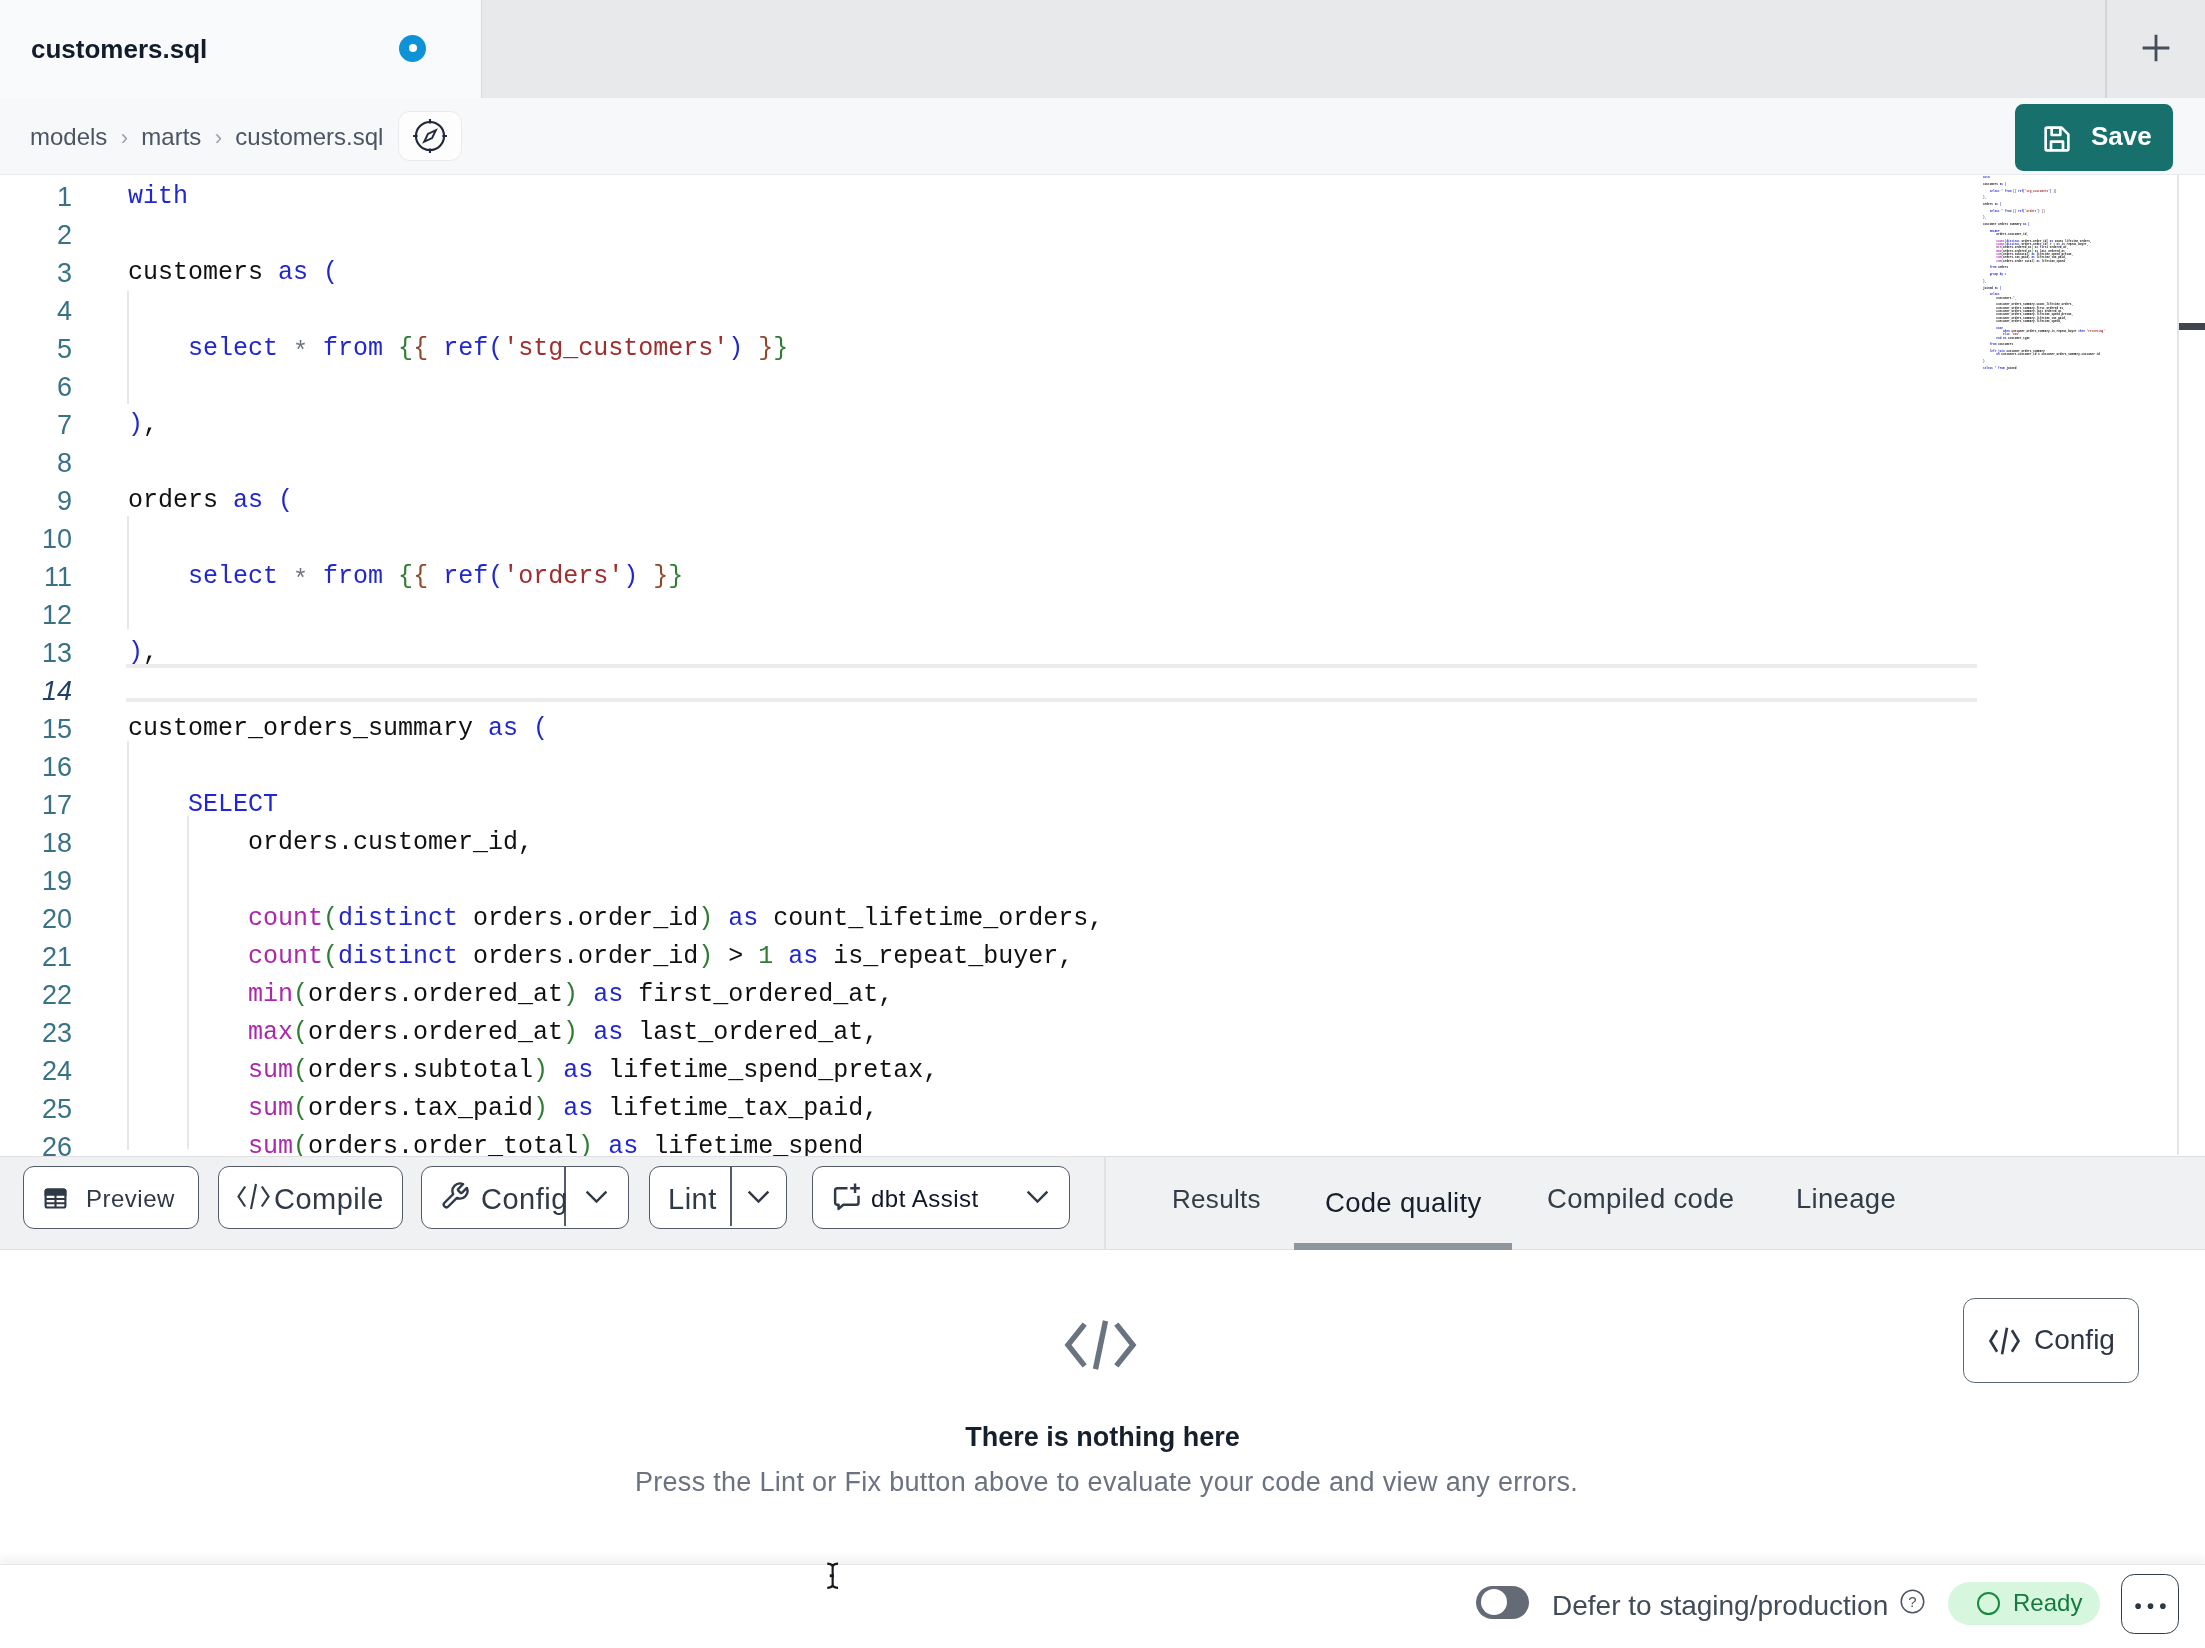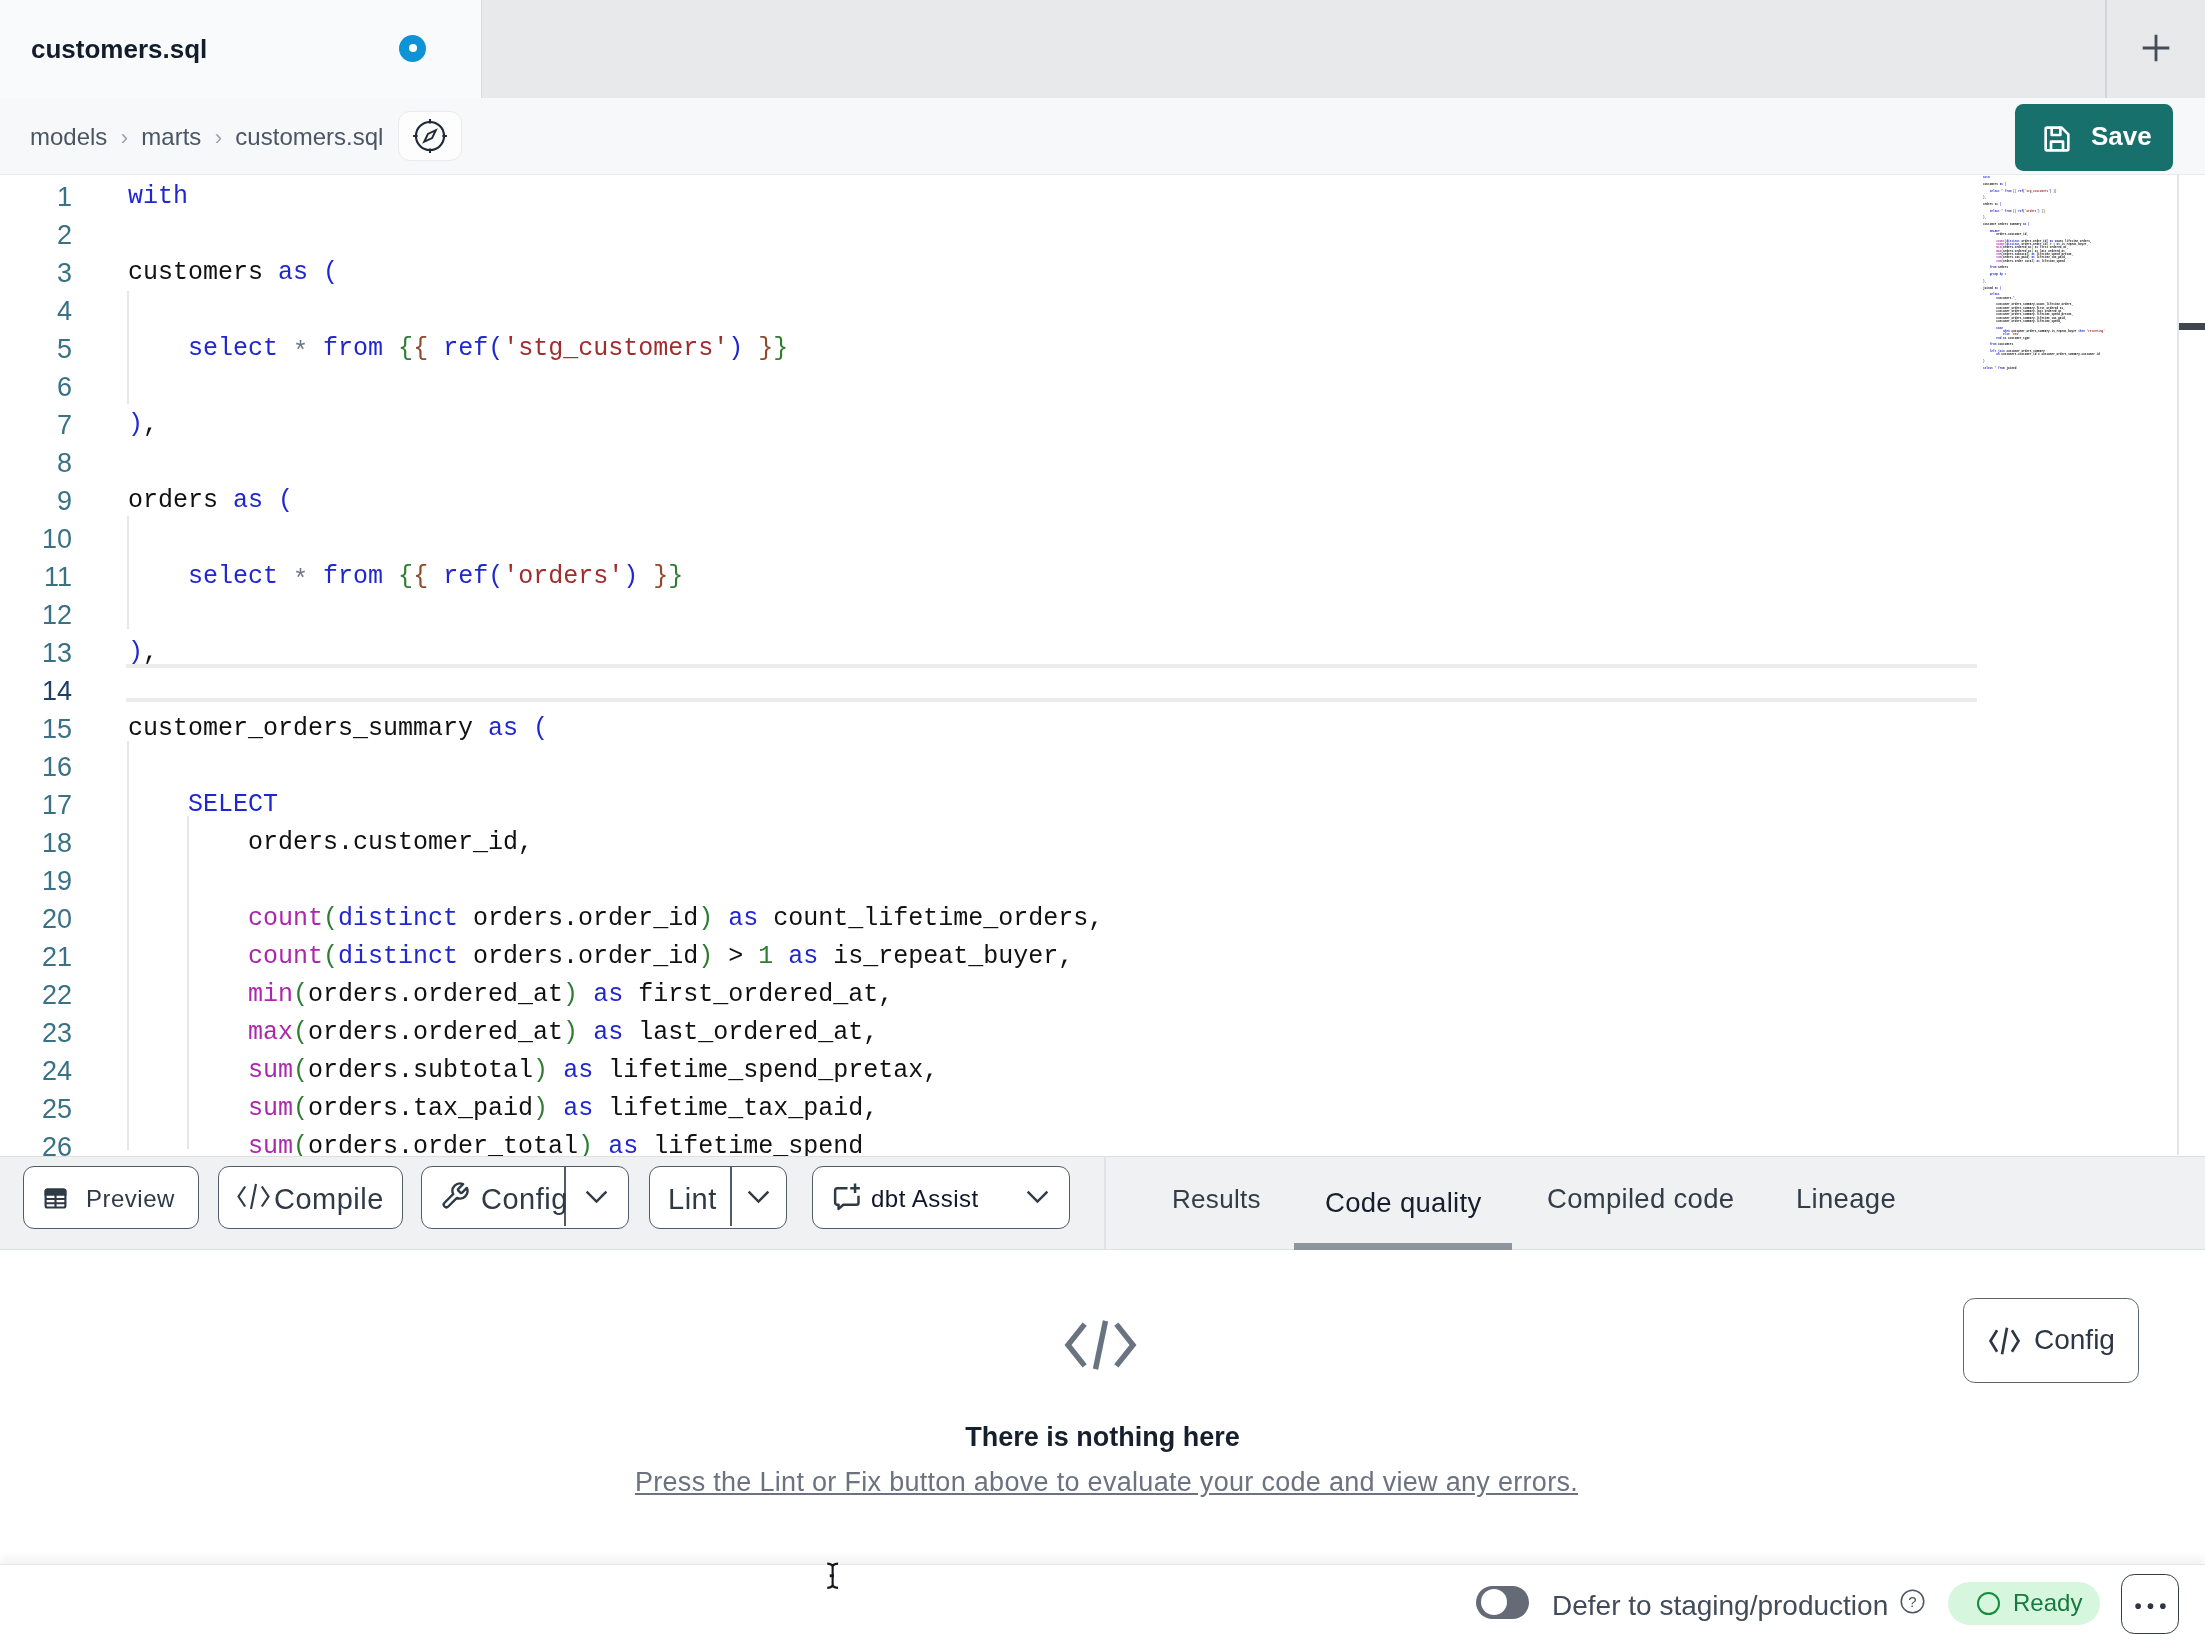--- a/index.html
+++ b/index.html
@@ -66,21 +66,21 @@
 4
 5
 6
 7
 8
 9
 10
 11
 12
 13
-<span style="color:#1d3f68;">14</span>
+<span style="color:#1d3f68;font-style:italic;">14</span>
 15
 16
 17
 18
 19
 20
 21
 22
 23
 24
@@ -248,21 +248,21 @@
 <div class="abs" style="left:0;top:1250px;width:2205px;height:314px;background:#fff;"></div>
 
 <div class="abs" style="left:1063px;top:1319px;width:75px;height:52px;">
   <svg width="75" height="52" viewBox="0 0 90 62" fill="none" stroke="#6a7380" stroke-width="6.5">
     <path d="M26 6 L6 31 L26 56"></path>
     <path d="M64 6 L84 31 L64 56"></path>
     <path d="M51 2 L39 60"></path>
   </svg>
 </div>
 <div class="abs" style="left:0;top:1422px;width:2205px;text-align:center;font-size:27px;font-weight:bold;color:#16202d;"><span style="margin-left:0px;">There is nothing here</span></div>
-<div class="abs" style="left:0;top:1467px;width:2205px;text-align:center;font-size:27px;letter-spacing:0.3px;color:#6b7280;"><span style="margin-left:8px;text-decoration:underline;">Press the Lint or Fix button above to evaluate your code and view any errors.</span></div>
+<div class="abs" style="left:0;top:1467px;width:2205px;text-align:center;font-size:27px;letter-spacing:0.3px;color:#6b7280;"><span style="margin-left:8px;">Press the Lint or Fix button above to evaluate your code and view any errors.</span></div>
 
 <div class="abs" style="left:1963px;top:1298px;width:176px;height:85px;border-radius:11.7px;border:1.7px solid #5c6672;box-sizing:border-box;background:#fff;"></div>
 <div class="abs" style="left:1988px;top:1326px;width:33px;height:30px;">
   <svg width="33" height="30" viewBox="0 0 40 36" fill="none" stroke="#2d3643" stroke-width="3.2">
     <path d="M11 5 L3 18 L11 31"></path>
     <path d="M29 5 L37 18 L29 31"></path>
     <path d="M23 2 L17 34"></path>
   </svg>
 </div>
 <div class="abs" style="left:2034px;top:1298px;height:85px;line-height:83px;font-size:28px;color:#2d3643;">Config</div>

